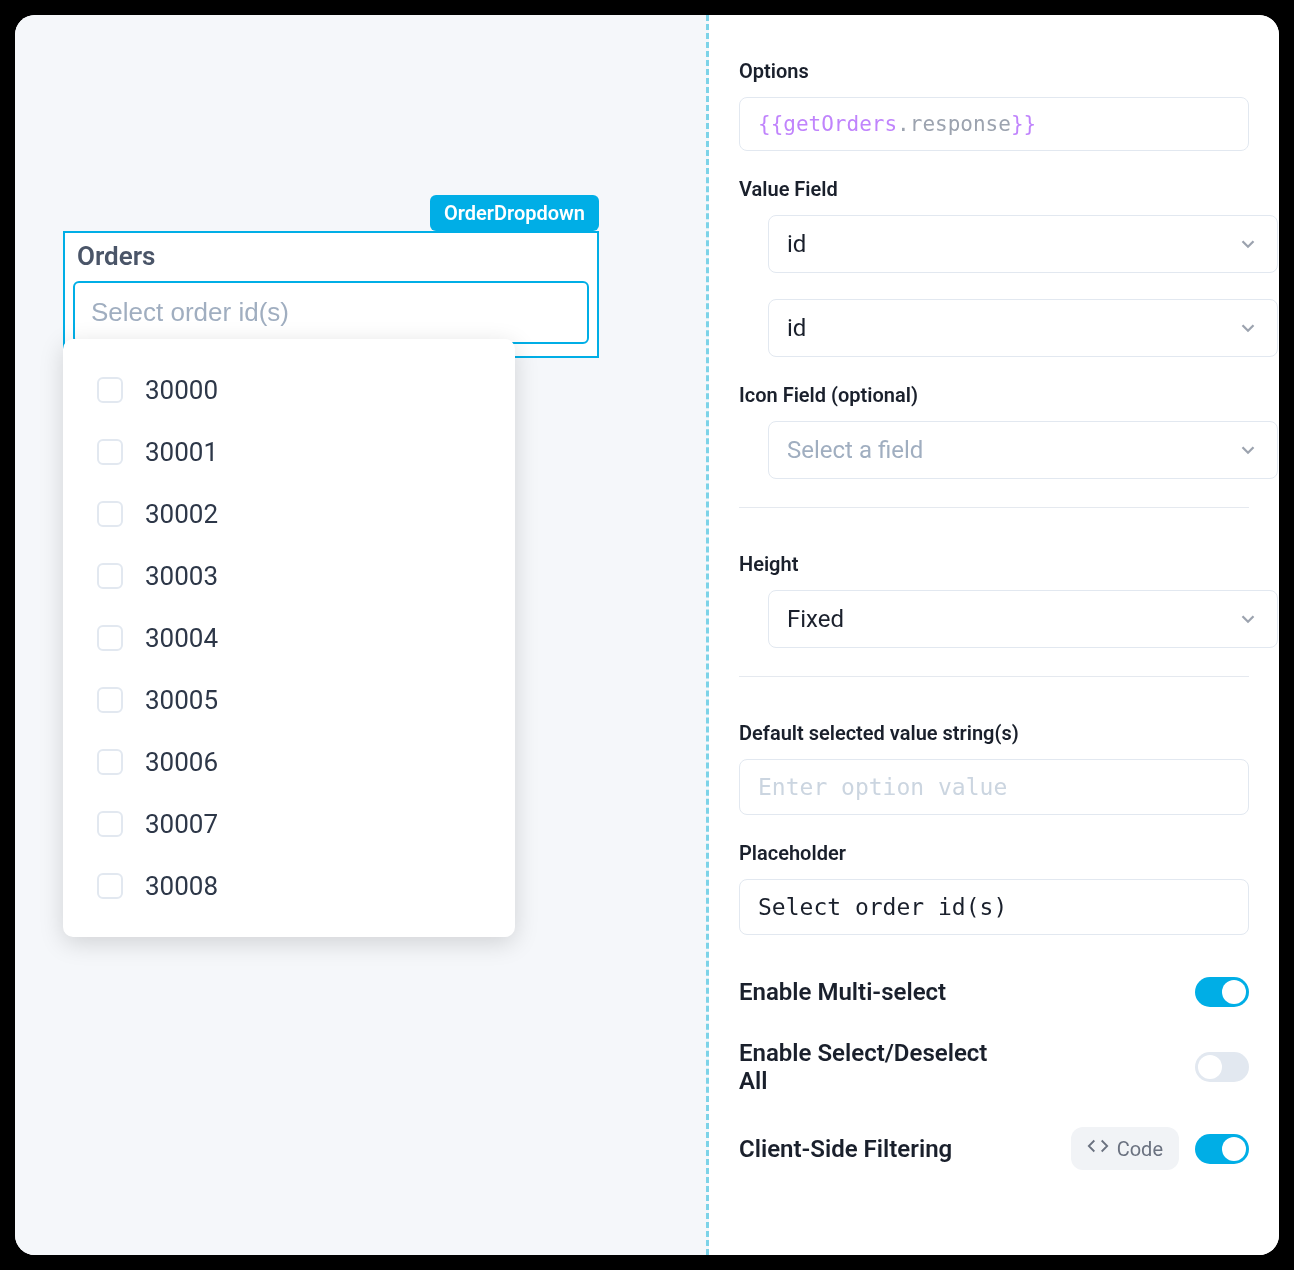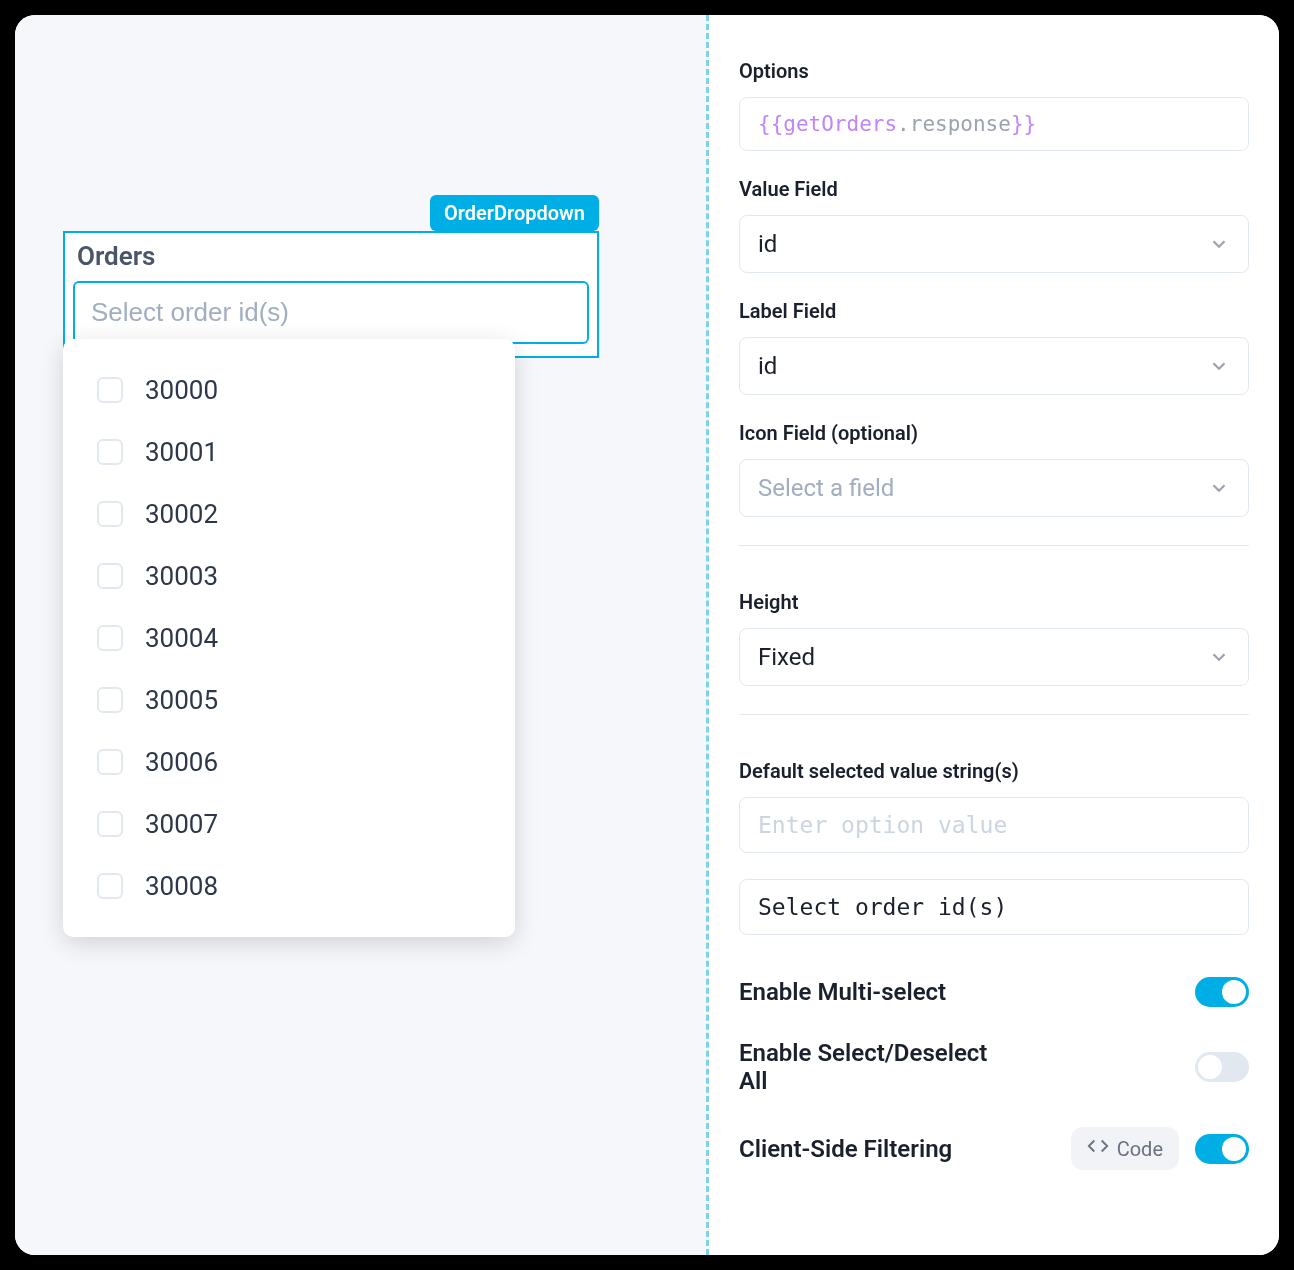--- a/index.html
+++ b/index.html
@@ -117,20 +117,21 @@
   width: 100%;
   border: 1.5px solid #e2e8f0;
   border-radius: 8px;
   padding: 14px 18px;
   font-size: 24px;
   background: #fff;
   display: flex;
   align-items: center;
   justify-content: space-between;
   cursor: pointer;
+  margin-left: 29px;
 }
 .code-input {
   width: 100%;
   border: 1.5px solid #e2e8f0;
   border-radius: 8px;
   padding: 14px 18px;
   font-family: "SF Mono", Monaco, Consolas, monospace;
   font-size: 21px;
 }
 .code-expr .br { color: #c084fc; }
@@ -271,21 +272,20 @@
       <div class="field-group">
         <label class="field-label">Value Field</label>
         <div class="field-select">
           <span class="select-value">id</span>
           <span class="chevron"><svg viewBox="0 0 24 24" fill="none" stroke="#9ca3af" stroke-width="2.5">
                 <polyline points="6 9 12 15 18 9"></polyline>
               </svg></span>
         </div>
       </div>
       <div class="field-group">
-        <label class="field-label">Label Field</label>
         <div class="field-select">
           <span class="select-value">id</span>
           <span class="chevron"><svg viewBox="0 0 24 24" fill="none" stroke="#9ca3af" stroke-width="2.5">
                 <polyline points="6 9 12 15 18 9"></polyline>
               </svg></span>
         </div>
       </div>
       <div class="field-group">
         <label class="field-label">Icon Field (optional)</label>
         <div class="field-select">
@@ -308,20 +308,21 @@
         </div>
       </div>
     </div>
 
     <div class="section no-border">
       <div class="field-group">
         <label class="field-label">Default selected value string(s)</label>
         <input class="mono-input" placeholder="Enter option value" style="">
       </div>
       <div class="field-group">
+        <label class="field-label">Placeholder</label>
         <input class="mono-input" value="Select order id(s)" style="">
       </div>
 
       <div class="toggle-row">
         <span class="toggle-label">Enable Multi-select</span>
         <div class="toggle on">
             <div class="toggle-knob"></div>
           </div>
       </div>
 

